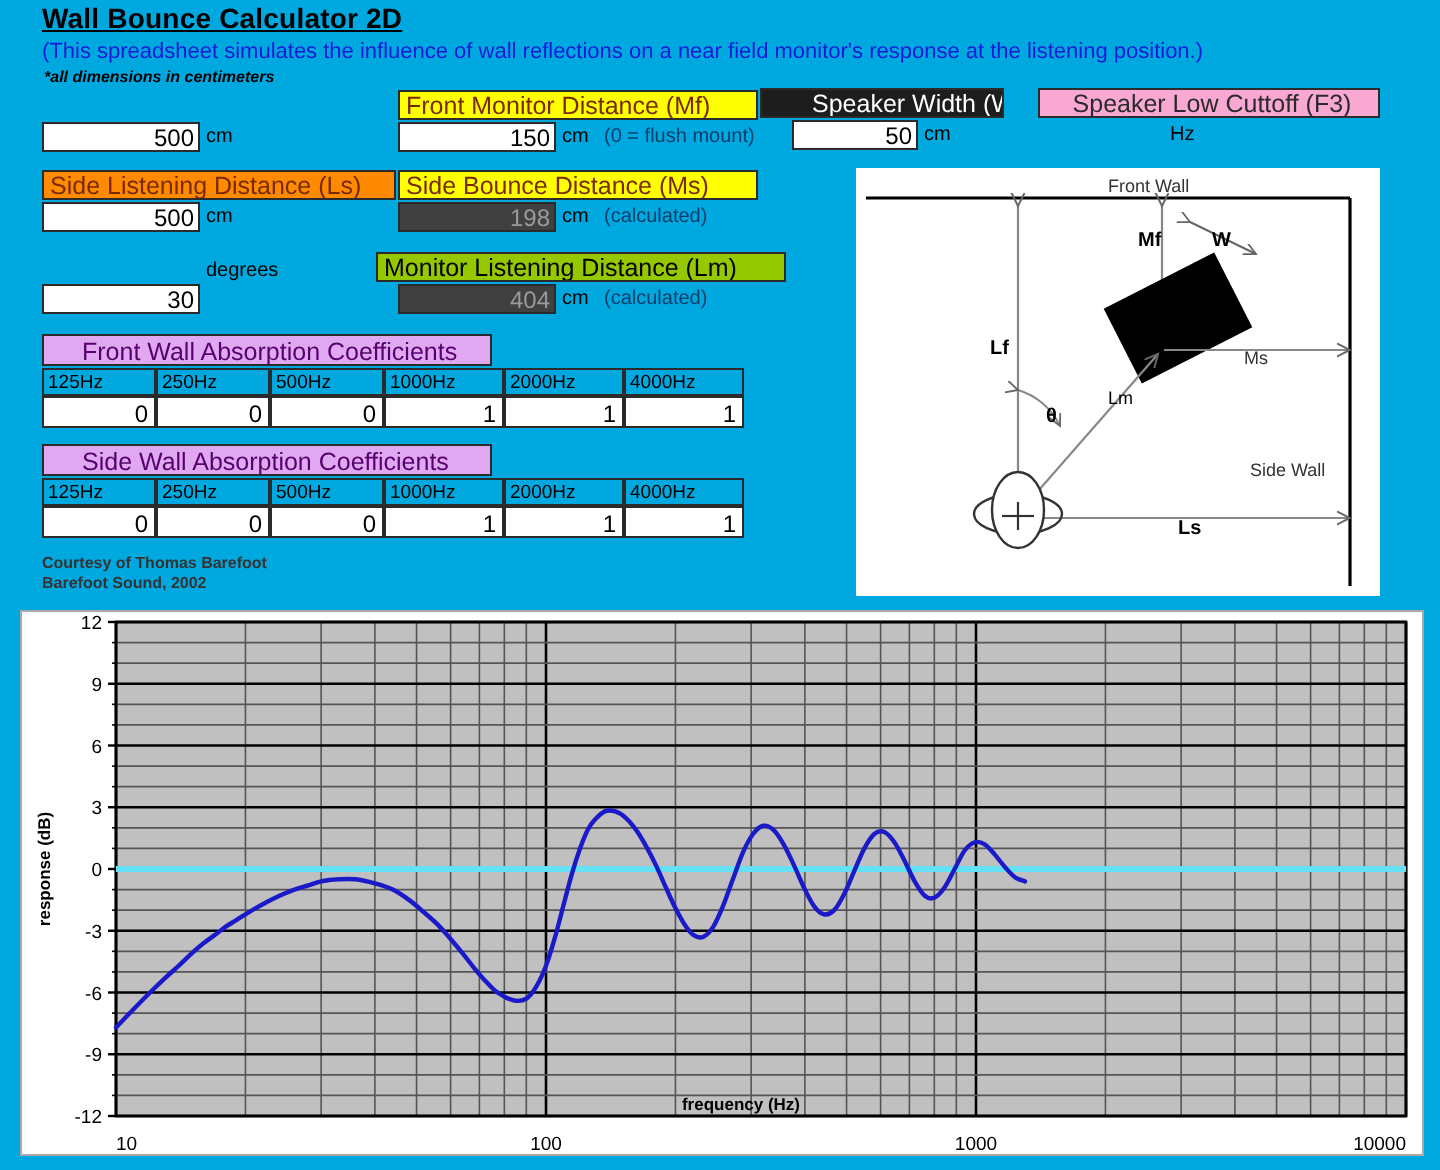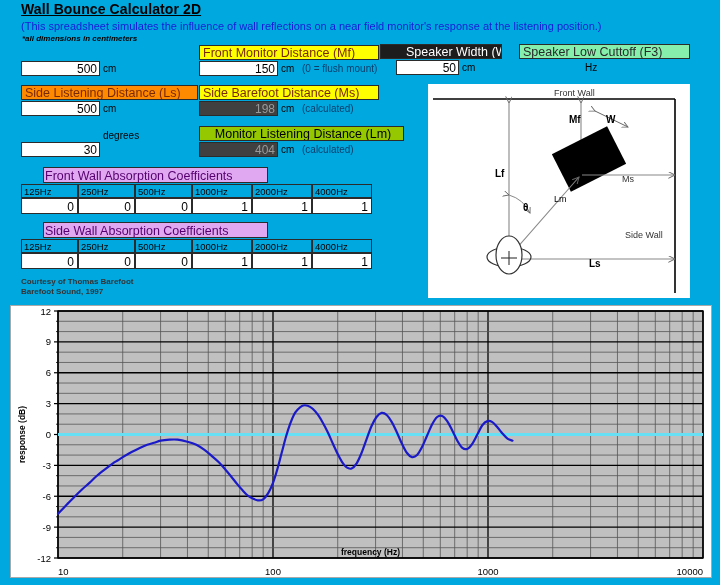--- a/index.html
+++ b/index.html
@@ -41,29 +41,29 @@
   }
   .val.calc{background:#404040;color:#9a9a9a;}
   .unit{
     position:absolute;height:15px;line-height:16px;
     font-size:10px;color:#000;white-space:nowrap;
   }
 
   .c-orange{background:#ff8a00;color:#7a2a00;}
   .c-yellow{background:#ffff00;color:#7a2a00;}
   .c-black {background:#1d1d1d;color:#ffffff;}
-  .c-pink  {background:#86efac;color:#2a2a2a;}
+  .c-pink  {background:#f9a8d4;color:#2a2a2a;text-align:center;}
   .c-olive {background:#96c800;color:#000000;}
   .c-violet{background:#e0a8f0;color:#55006e;}
 
   
   .tbl-title{
     position:absolute;height:16px;line-height:16px;
-    border:1px solid #2b2b2b;font-size:12.5px;padding-left:1px;
-    box-sizing:border-box;white-space:nowrap;margin-left:22px;
+    border:1px solid #2b2b2b;font-size:12.5px;padding-left:19px;
+    box-sizing:border-box;white-space:nowrap;
   }
   .coef-head{
     position:absolute;height:14px;line-height:14px;
     border:1px solid #2b2b2b;box-sizing:border-box;
     font-size:9.5px;padding-left:2px;background:#00a8e0;color:#000;
   }
   .coef-cell{
     position:absolute;height:16px;line-height:16px;
     border:1px solid #2b2b2b;box-sizing:border-box;background:#fff;
     font-size:12px;text-align:right;padding-right:3px;color:#000;
@@ -110,29 +110,29 @@
   <div class="unit" style="left:462px;top:60px;">cm</div>
 
   <div class="lbl c-pink" style="left:519px;top:44px;width:171px;">Speaker Low Cuttoff (F3)</div>
   <div class="val" style="left:519px;top:64px;width:63px;margin-top:20px;">20</div>
   <div class="unit" style="left:585px;top:60px;">Hz</div>
 
   <div class="lbl c-orange" style="left:21px;top:85px;width:177px;">Side Listening Distance (Ls)</div>
   <div class="val" style="left:21px;top:101px;width:79px;">500</div>
   <div class="unit" style="left:103px;top:101px;">cm</div>
 
-  <div class="lbl c-yellow" style="left:199px;top:85px;width:180px;">Side Barefoot Distance (Ms)</div>
+  <div class="lbl c-yellow" style="left:199px;top:85px;width:180px;">Side Bounce Distance (Ms)</div>
   <div class="val calc" style="left:199px;top:101px;width:79px;">198</div>
   <div class="unit" style="left:281px;top:101px;">cm</div>
   <div class="unit" style="left:302px;top:101px;color:#0a3f6b;">(calculated)</div>
 
   <div class="val" style="left:21px;top:142px;width:79px;">30</div>
   <div class="unit" style="left:103px;top:128px;">degrees</div>
 
-  <div class="lbl c-olive" style="left:199px;top:126px;width:205px;text-align:center;">Monitor Listening Distance (Lm)</div>
+  <div class="lbl c-olive" style="left:188px;top:126px;width:205px;">Monitor Listening Distance (Lm)</div>
   <div class="val calc" style="left:199px;top:142px;width:79px;">404</div>
   <div class="unit" style="left:281px;top:142px;">cm</div>
   <div class="unit" style="left:302px;top:142px;color:#0a3f6b;">(calculated)</div>
 
   <div class="tbl-title c-violet" style="left:21px;top:167px;width:225px;">Front Wall Absorption Coefficients</div>
 
   <div class="coef-head" style="left:21px;top:184px;width:57px;">125Hz</div>
   <div class="coef-head" style="left:78px;top:184px;width:57px;">250Hz</div>
   <div class="coef-head" style="left:135px;top:184px;width:57px;">500Hz</div>
   <div class="coef-head" style="left:192px;top:184px;width:60px;">1000Hz</div>
@@ -157,21 +157,21 @@
 
   <div class="coef-cell" style="left:21px;top:253px;width:57px;">0</div>
   <div class="coef-cell" style="left:78px;top:253px;width:57px;">0</div>
   <div class="coef-cell" style="left:135px;top:253px;width:57px;">0</div>
   <div class="coef-cell" style="left:192px;top:253px;width:60px;">1</div>
   <div class="coef-cell" style="left:252px;top:253px;width:60px;">1</div>
   <div class="coef-cell" style="left:312px;top:253px;width:60px;">1</div>
 
   <div class="credit">
     <div>Courtesy of Thomas Barefoot</div>
-    <div>Barefoot Sound, 1997</div>
+    <div>Barefoot Sound, 2002</div>
   </div>
 
   <div class="diagram">
     <svg width="260" height="212" viewBox="0 0 260 212">
       <defs>
         <marker id="ah" markerWidth="7" markerHeight="7" refX="6" refY="3" orient="auto">
           <path d="M0,0 L6,3 L0,6" fill="none" stroke="#666" stroke-width="0.9"></path>
         </marker>
         <marker id="ahb" markerWidth="7" markerHeight="7" refX="6" refY="3" orient="auto">
           <path d="M0,0 L6,3 L0,6" fill="none" stroke="#333" stroke-width="0.9"></path>

